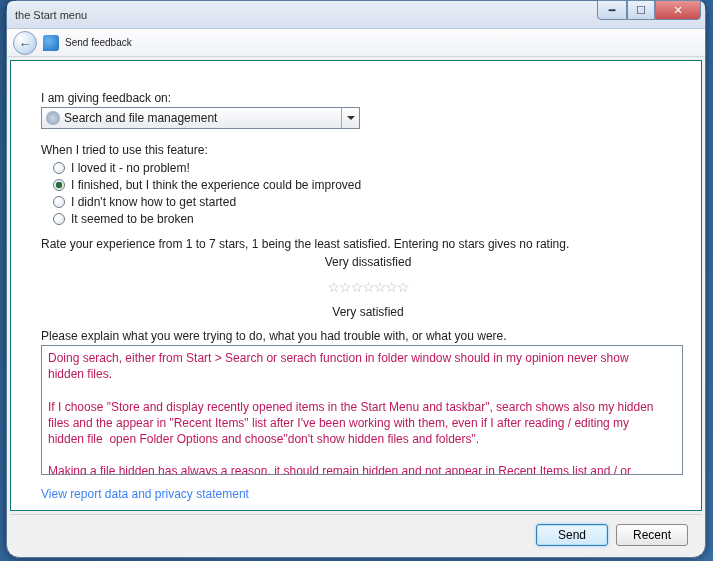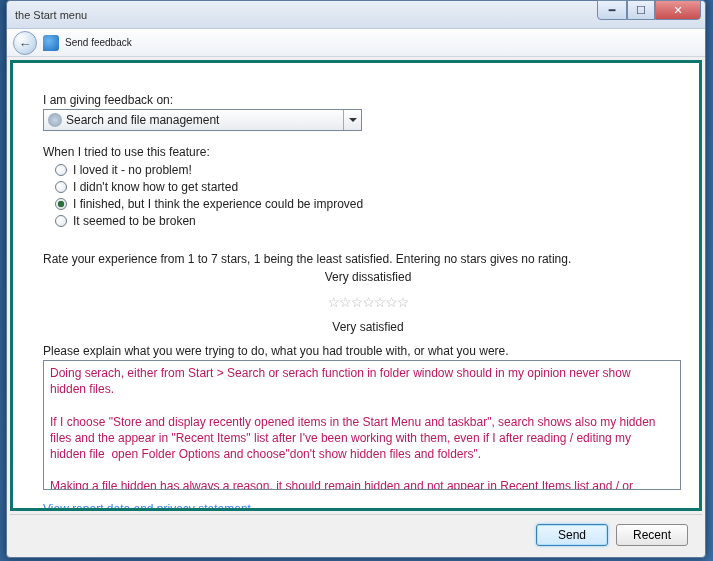--- a/index.html
+++ b/index.html
@@ -17,21 +17,21 @@
   }
   .bg-icon {
     position: absolute; width: 48px; height: 48px;
     background: rgba(255,255,255,0.15); border-radius: 6px;
   }
   .window {
     position: absolute;
     left: 6px; top: 0; width: 700px; height: 558px;
     background: #f0f0f0;
     border: 1px solid #5a7aa0;
-    border-radius: 4px;
+    border-radius: 13px;
     box-shadow: 0 0 8px rgba(0,0,0,0.5);
     display: flex; flex-direction: column;
   }
   .titlebar {
     height: 28px;
     background: linear-gradient(#e9eef6,#d6e0ee);
     border-bottom: 1px solid #b8c8dc;
     border-radius: 6px 6px 0 0;
     display: flex; align-items: center;
     padding: 0 4px 0 8px;
@@ -74,21 +74,21 @@
     width: 16px; height: 16px;
     background: radial-gradient(circle at 35% 35%, #6bb6f0, #1d6fbf);
     border-radius: 3px 3px 3px 0;
     position: relative;
   }
   .toolbar-label { font-size: 10px; color: #222; }
   .content {
     flex: 1;
     background: #fff;
     margin: 3px;
-    border: 3px solid #0f766e;
+    border: 1px solid #0f766e;
     padding: 30px 18px 10px 30px;
     overflow: auto;
     color: #222;
   }
   .row { margin-bottom: 6px; }
   .label-text { display: block; margin-bottom: 2px; }
   .dropdown {
     width: 319px; height: 22px;
     border: 1px solid #7a8a9a;
     background: linear-gradient(#fefefe,#e8ecf0);
@@ -101,21 +101,21 @@
     width: 14px; height: 14px; margin-right: 4px;
     background: radial-gradient(circle,#c8d4e0,#8aa0b8);
     border-radius: 50%;
   }
   .dd-arrow {
     position: absolute; right: 0; top: 0; bottom: 0; width: 18px;
     border-left: 1px solid #9aaabf;
     display: flex; align-items: center; justify-content: center;
   }
   .dd-arrow::after { content: ""; border: 4px solid transparent; border-top-color: #333; margin-top: 4px; }
-  .radio-list { margin: 4px 0 24px 12px; }
+  .radio-list { margin: 4px 0 11px 12px; }
   .radio-row { display: flex; align-items: center; gap: 6px; margin: 3px 0; }
   .radio {
     width: 12px; height: 12px; border: 1px solid #6a7a8a; border-radius: 50%;
     background: radial-gradient(circle at 35% 35%, #fff, #e0e6ec);
     display: flex; align-items: center; justify-content: center;
   }
   .radio.checked::after { content:""; width:6px; height:6px; border-radius:50%; background:#2a7038; box-shadow:0 0 1px #143; }
   .stars-row { display:flex; align-items:center; gap:10px; margin:4px 0 10px 12px;flex-direction:column; }
   .stars { color:#bbb; letter-spacing:-1px; font-size:14px; }
   .textarea {
@@ -192,26 +192,26 @@
     </div>
 
     <div class="row" style="margin-top:14px">
       <span class="label-text">When I tried to use this feature:</span>
       <div class="radio-list">
         <div class="radio-row">
           <div class="radio"></div>
           <span>I loved it - no problem!</span>
         </div>
         <div class="radio-row">
+          <div class="radio checked"></div>
+          <span>I finished, but I think the experience could be improved</span>
+        </div>
+        <div class="radio-row">
           <div class="radio"></div>
           <span>I didn't know how to get started</span>
-        </div>
-        <div class="radio-row">
-          <div class="radio checked"></div>
-          <span>I finished, but I think the experience could be improved</span>
         </div>
         <div class="radio-row">
           <div class="radio"></div>
           <span>It seemed to be broken</span>
         </div>
       </div>
     </div>
 
     <div class="row">
       <span class="label-text">Rate your experience from 1 to 7 stars, 1 being the least satisfied.  Entering no stars gives no rating.</span>

